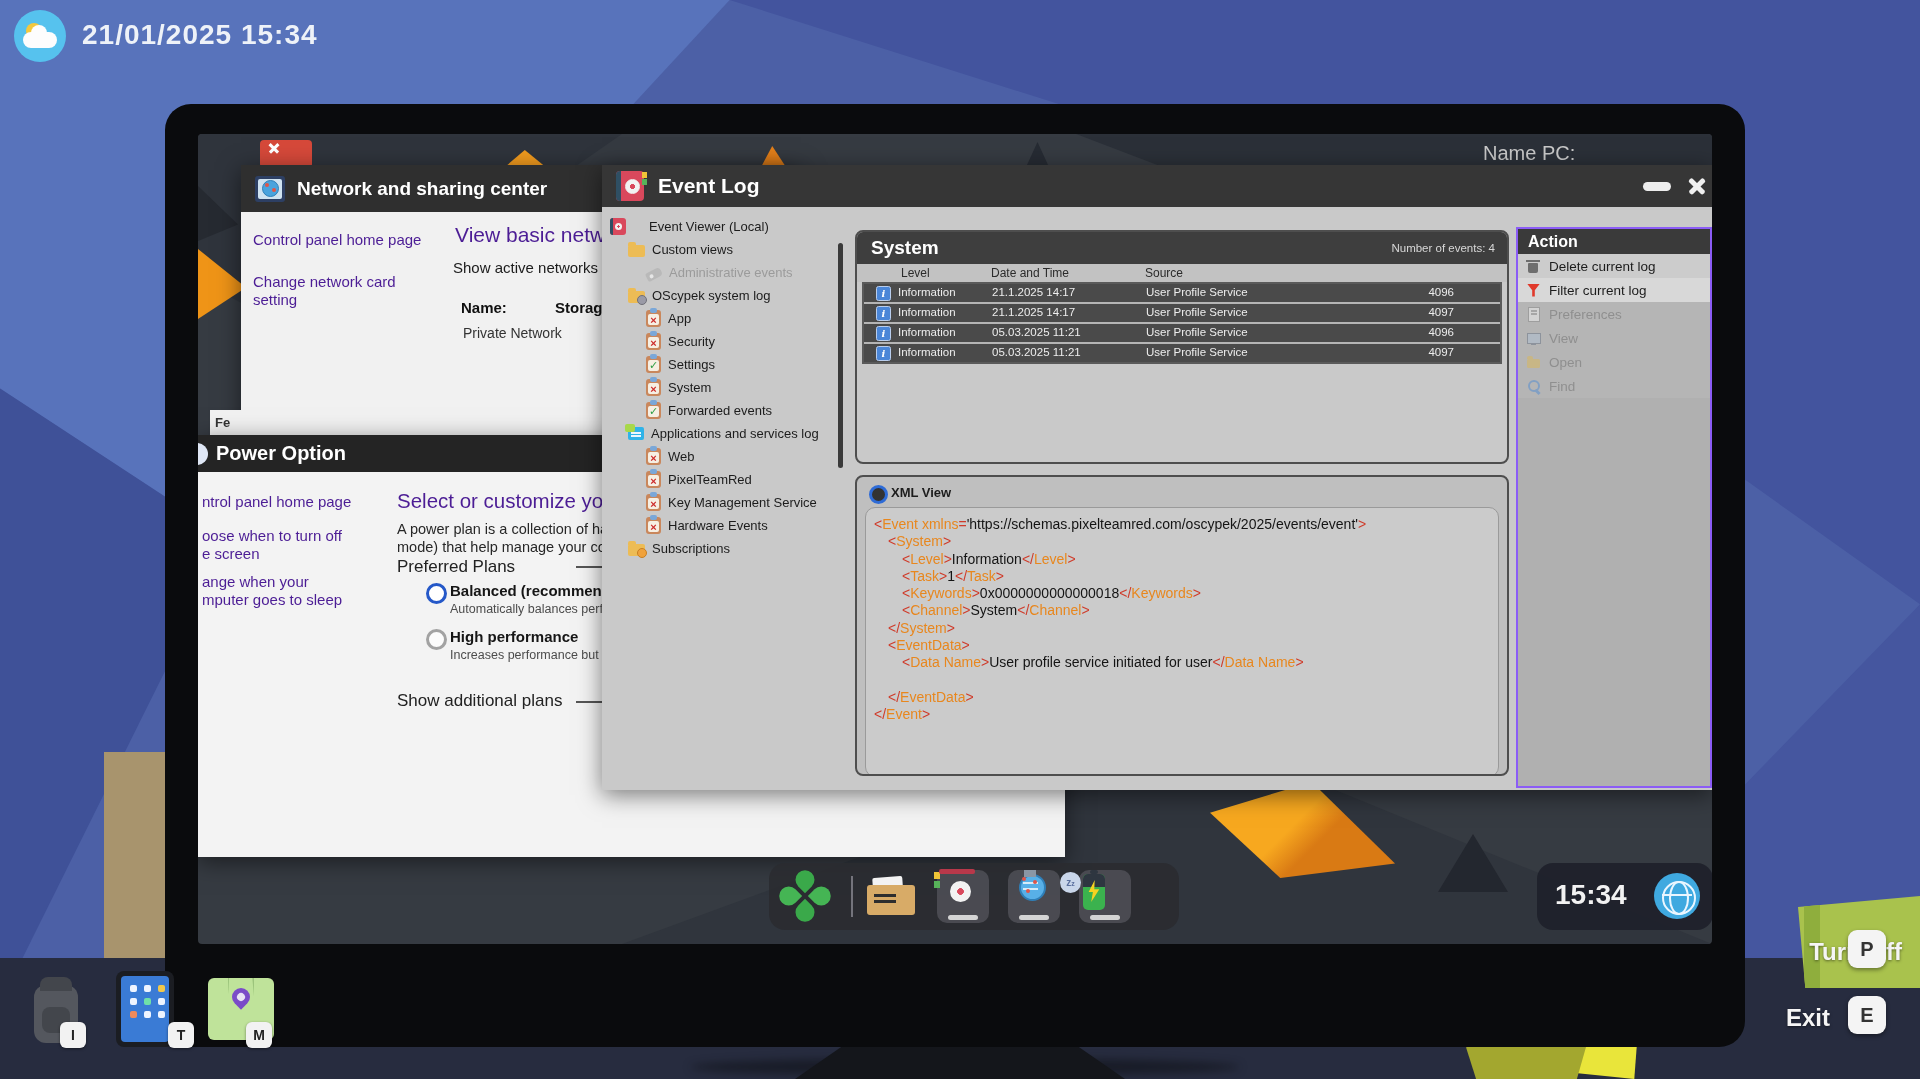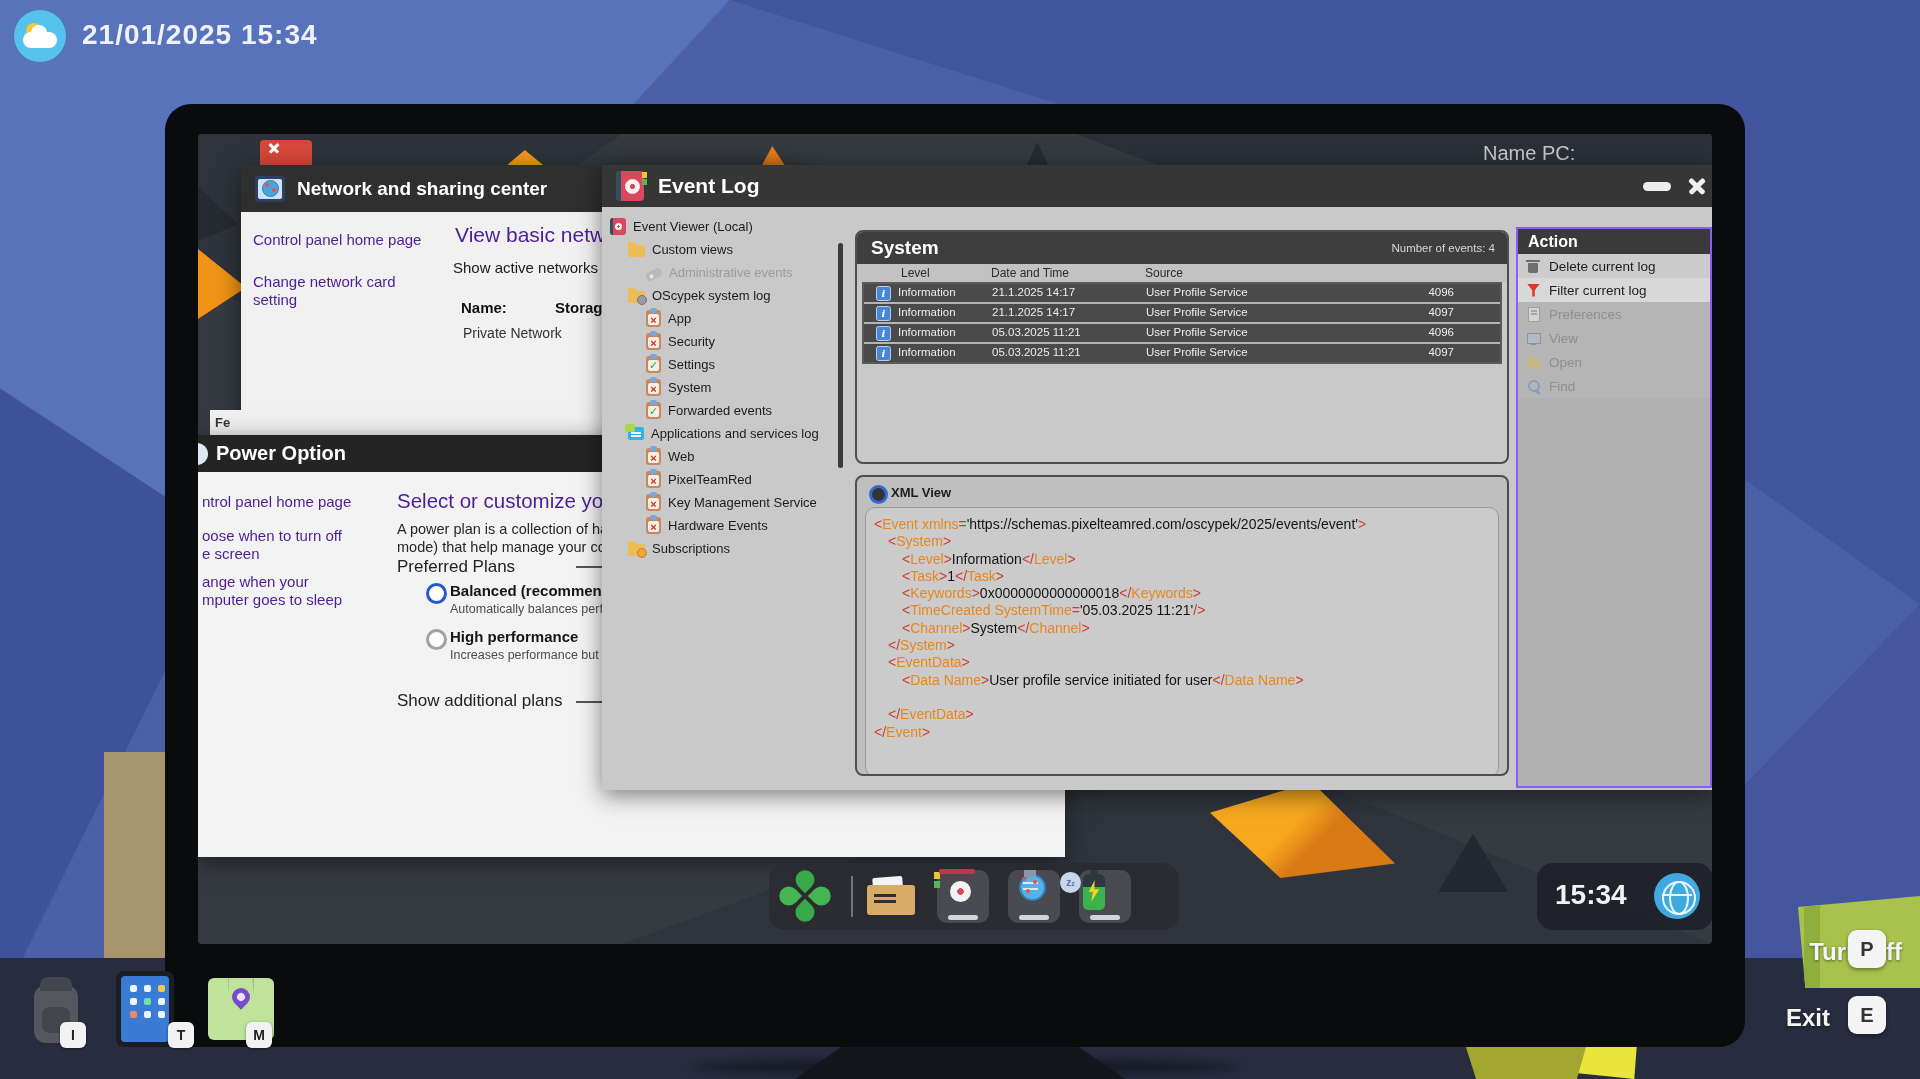--- a/index.html
+++ b/index.html
@@ -297,21 +297,21 @@
         </span>
         <span style="margin-left:14px;font-size:21px;">Event Log</span>
       </div>
       <div class="minbtn" style="left:1041px;top:17px;"></div>
       <div class="xbtn" style="left:1082px;top:8px;">
           <i></i>
           <i></i>
         </div>
 
       <div class="abs" style="left:8px;top:50px;width:232px;" id="tree">
-          <div class="trow" style="padding-left: 0px;">
+          <div class="trow" style="padding-left: 0px; gap: 16px;">
             <span class="ic ic-book16">
               <span class="sp"></span>
               <span class="gear"></span>
             </span>
             <span class="lbl">Event Viewer (Local)</span>
           </div>
           <div class="trow" style="padding-left: 18px;">
             <span class="ic ic-folder">
               <span class="tab"></span>
             </span>
@@ -463,21 +463,20 @@
 
       <div class="panel" style="left:253px;top:310px;width:650px;height:297px;background:#bfbfbf;">
         <div class="abs xradio" style="left:12px;top:8px;"></div>
         <div class="abs" style="left:34px;top:8px;font-size:13px;color:#1c1c1c;font-weight:600;">XML View</div>
         <div class="abs" style="left:8px;top:30px;width:632px;height:260px;background:#cbcbcb;border:1px solid #9a9a9a;border-radius:10px;padding-top:8px;overflow:hidden;" id="xmlbox">
             <div class="xline" style="padding-left: 8px;"><span class="xb">&lt;</span><span class="xt">Event xmlns</span><span class="xb">=</span><span class="xv">'https://schemas.pixelteamred.com/oscypek/2025/events/event'</span><span class="xb">&gt;</span></div>
             <div class="xline" style="padding-left: 22px;"><span class="xb">&lt;</span><span class="xt">System</span><span class="xb">&gt;</span></div>
             <div class="xline" style="padding-left: 36px;"><span class="xb">&lt;</span><span class="xt">Level</span><span class="xb">&gt;</span>Information<span class="xb">&lt;/</span><span class="xt">Level</span><span class="xb">&gt;</span></div>
             <div class="xline" style="padding-left: 36px;"><span class="xb">&lt;</span><span class="xt">Task</span><span class="xb">&gt;</span>1<span class="xb">&lt;/</span><span class="xt">Task</span><span class="xb">&gt;</span></div>
             <div class="xline" style="padding-left: 36px;"><span class="xb">&lt;</span><span class="xt">Keywords</span><span class="xb">&gt;</span>0x0000000000000018<span class="xb">&lt;/</span><span class="xt">Keywords</span><span class="xb">&gt;</span></div>
-            <div class="xline" style="padding-left: 36px;"><span class="xb">&lt;</span><span class="xt">TimeCreated SystemTime</span><span class="xb">=</span><span class="xv">'05.03.2025 11:21'</span><span class="xb">/&gt;</span></div>
             <div class="xline" style="padding-left: 36px;"><span class="xb">&lt;</span><span class="xt">Channel</span><span class="xb">&gt;</span>System<span class="xb">&lt;/</span><span class="xt">Channel</span><span class="xb">&gt;</span></div>
             <div class="xline" style="padding-left: 22px;"><span class="xb">&lt;/</span><span class="xt">System</span><span class="xb">&gt;</span></div>
             <div class="xline" style="padding-left: 22px;"><span class="xb">&lt;</span><span class="xt">EventData</span><span class="xb">&gt;</span></div>
             <div class="xline" style="padding-left: 36px;"><span class="xb">&lt;</span><span class="xt">Data Name</span><span class="xb">&gt;</span>User profile service initiated for user<span class="xb">&lt;/</span><span class="xt">Data Name</span><span class="xb">&gt;</span></div>
             <div class="xline" style="padding-left: 36px;">&nbsp;</div>
             <div class="xline" style="padding-left: 22px;"><span class="xb">&lt;/</span><span class="xt">EventData</span><span class="xb">&gt;</span></div>
             <div class="xline" style="padding-left: 8px;"><span class="xb">&lt;/</span><span class="xt">Event</span><span class="xb">&gt;</span></div>
           </div>
       </div>
 

